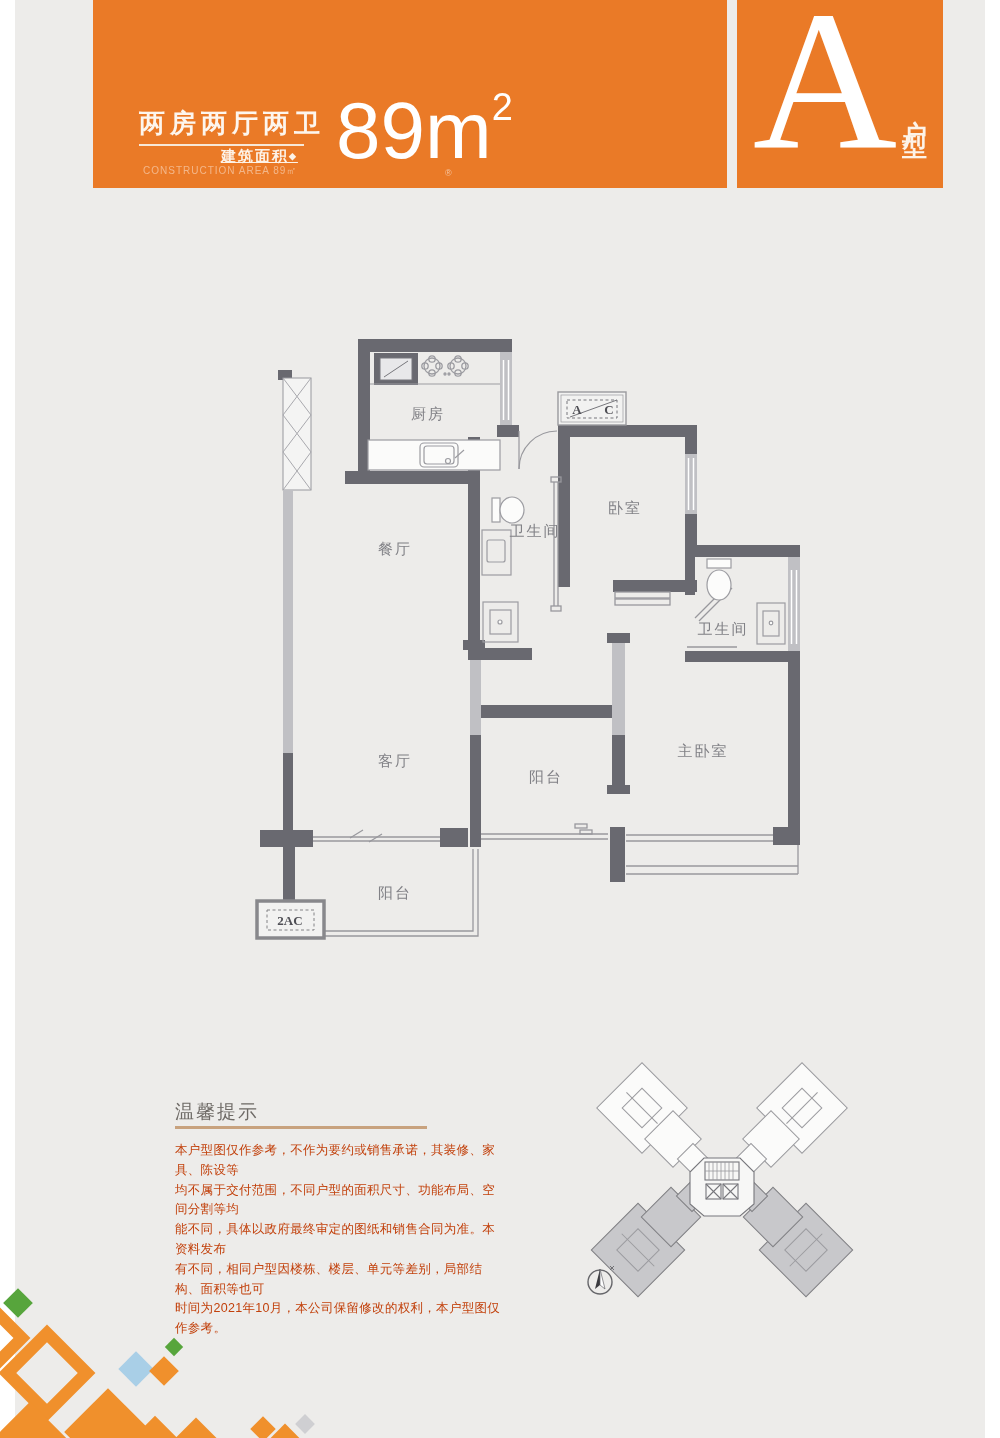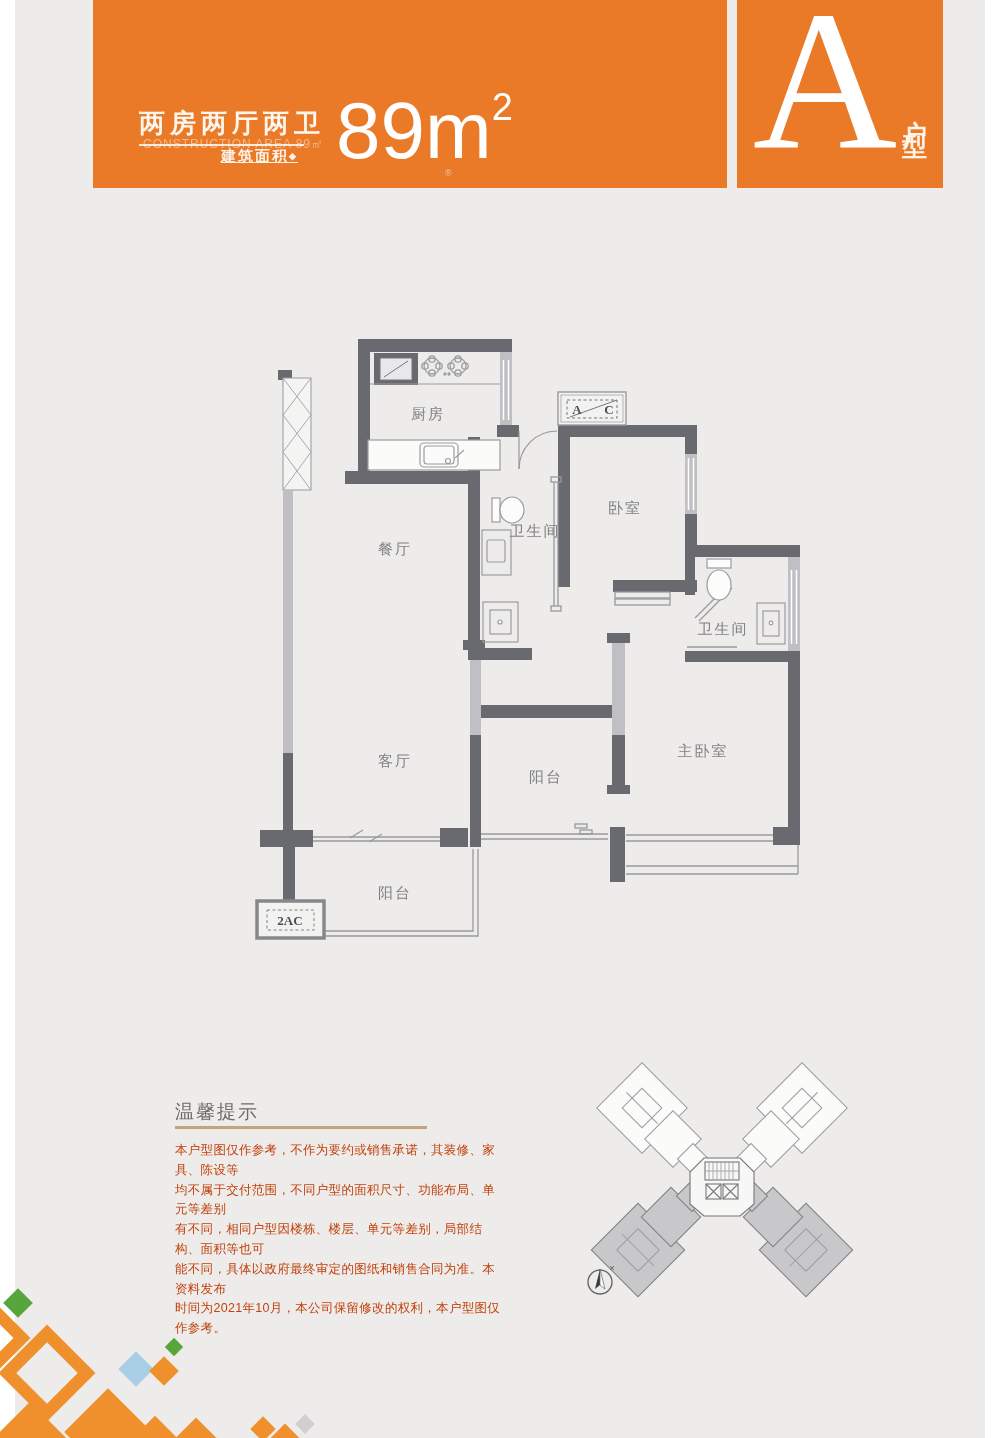--- a/index.html
+++ b/index.html
@@ -8,21 +8,21 @@
     background:#EDECEA;
     font-family:"Liberation Sans", sans-serif;
   }
   .abs{position:absolute;}
   .strip{position:absolute;top:0;height:1438px;background:#FFFFFF;}
   
   #banner-left{position:absolute;left:93px;top:0;width:634px;height:188px;background:#EA7A27;}
   #banner-right{position:absolute;left:737px;top:0;width:206px;height:188px;background:#EA7A27;overflow:hidden;}
   #banner-title{position:absolute;left:46px;top:106px;font-size:26px;letter-spacing:5px;color:#FDF6EE;font-weight:bold;text-align:center;}
   #banner-underline{position:absolute;left:46px;top:144px;width:165px;height:2px;background:#F7E8D8;}
-  #banner-sub-en{position:absolute;left:50px;top:136px;font-size:12px;letter-spacing:1px;color:rgba(255,255,255,.45);}
+  #banner-sub-en{position:absolute;left:50px;top:164px;font-size:10px;letter-spacing:1px;color:rgba(255,255,255,.45);}
   #banner-area-label{position:absolute;left:128px;top:147px;font-size:15px;letter-spacing:2px;color:#FDF3E8;font-weight:bold;text-decoration:underline;}
   #banner-area-label .dmd{font-size:9px;vertical-align:2px;}
   #banner-area-value{position:absolute;left:210px;top:88px;font-size:80px;font-weight:400;color:#FFFFFF;line-height:1;margin-left:33px;}
   #banner-area-value sup{font-size:38px;vertical-align:38px;}
   #banner-reg{position:absolute;left:352px;top:168px;font-size:9px;color:rgba(255,255,255,.55);}
   #unit-letter{position:absolute;left:8px;top:-26px;width:160px;text-align:center;font-family:"Liberation Serif", serif;font-size:200px;line-height:212px;color:#FFFFFF;}
   #unit-type{position:absolute;left:162px;top:100px;writing-mode:vertical-rl;font-size:25px;letter-spacing:14px;color:#FDF3E8;font-weight:bold;}
   
   #tips-title{position:absolute;left:175px;top:1099px;font-size:19px;font-weight:normal;color:#6E6A66;letter-spacing:2px;}
   #tips-rule{position:absolute;left:175px;top:1126px;width:252px;height:3px;background:#C8A27E;}
@@ -213,23 +213,23 @@
     <text class="roomlbl" x="145" y="436">客厅</text>
     <text class="roomlbl" x="296" y="452">阳台</text>
     <text class="roomlbl" x="145" y="568">阳台</text>
   </g>
 </svg>
 
 <div id="tips-title">温馨提示</div>
 <div id="tips-rule"></div>
 <div id="tips-body">
   <div>本户型图仅作参考，不作为要约或销售承诺，其装修、家具、陈设等</div>
-  <div>均不属于交付范围，不同户型的面积尺寸、功能布局、单元等差别</div>
+  <div>均不属于交付范围，不同户型的面积尺寸、功能布局、空间分割等均</div>
+  <div>能不同，具体以政府最终审定的图纸和销售合同为准。本资料发布</div>
   <div>有不同，相同户型因楼栋、楼层、单元等差别，局部结构、面积等也可</div>
-  <div>能不同，具体以政府最终审定的图纸和销售合同为准。本资料发布</div>
   <div>时间为2021年10月，本公司保留修改的权利，本户型图仅作参考。</div>
 </div>
 
 <svg class="abs" style="left:572px;top:1058px;" width="300" height="256" viewBox="0 0 300 256">
 
   <g fill="#FBFBFA" stroke="#9B9B9F" stroke-width="1">
     <rect x="-32" y="-32" width="64" height="64" transform="translate(70,50) rotate(45)"></rect>
     <rect x="-20" y="-20" width="40" height="40" transform="translate(101,81) rotate(45)"></rect>
     <rect x="-11" y="-11" width="22" height="22" transform="translate(121,101) rotate(45)"></rect>
     <rect x="-14" y="-14" width="28" height="28" transform="translate(70,50) rotate(45)" fill="none"></rect>

